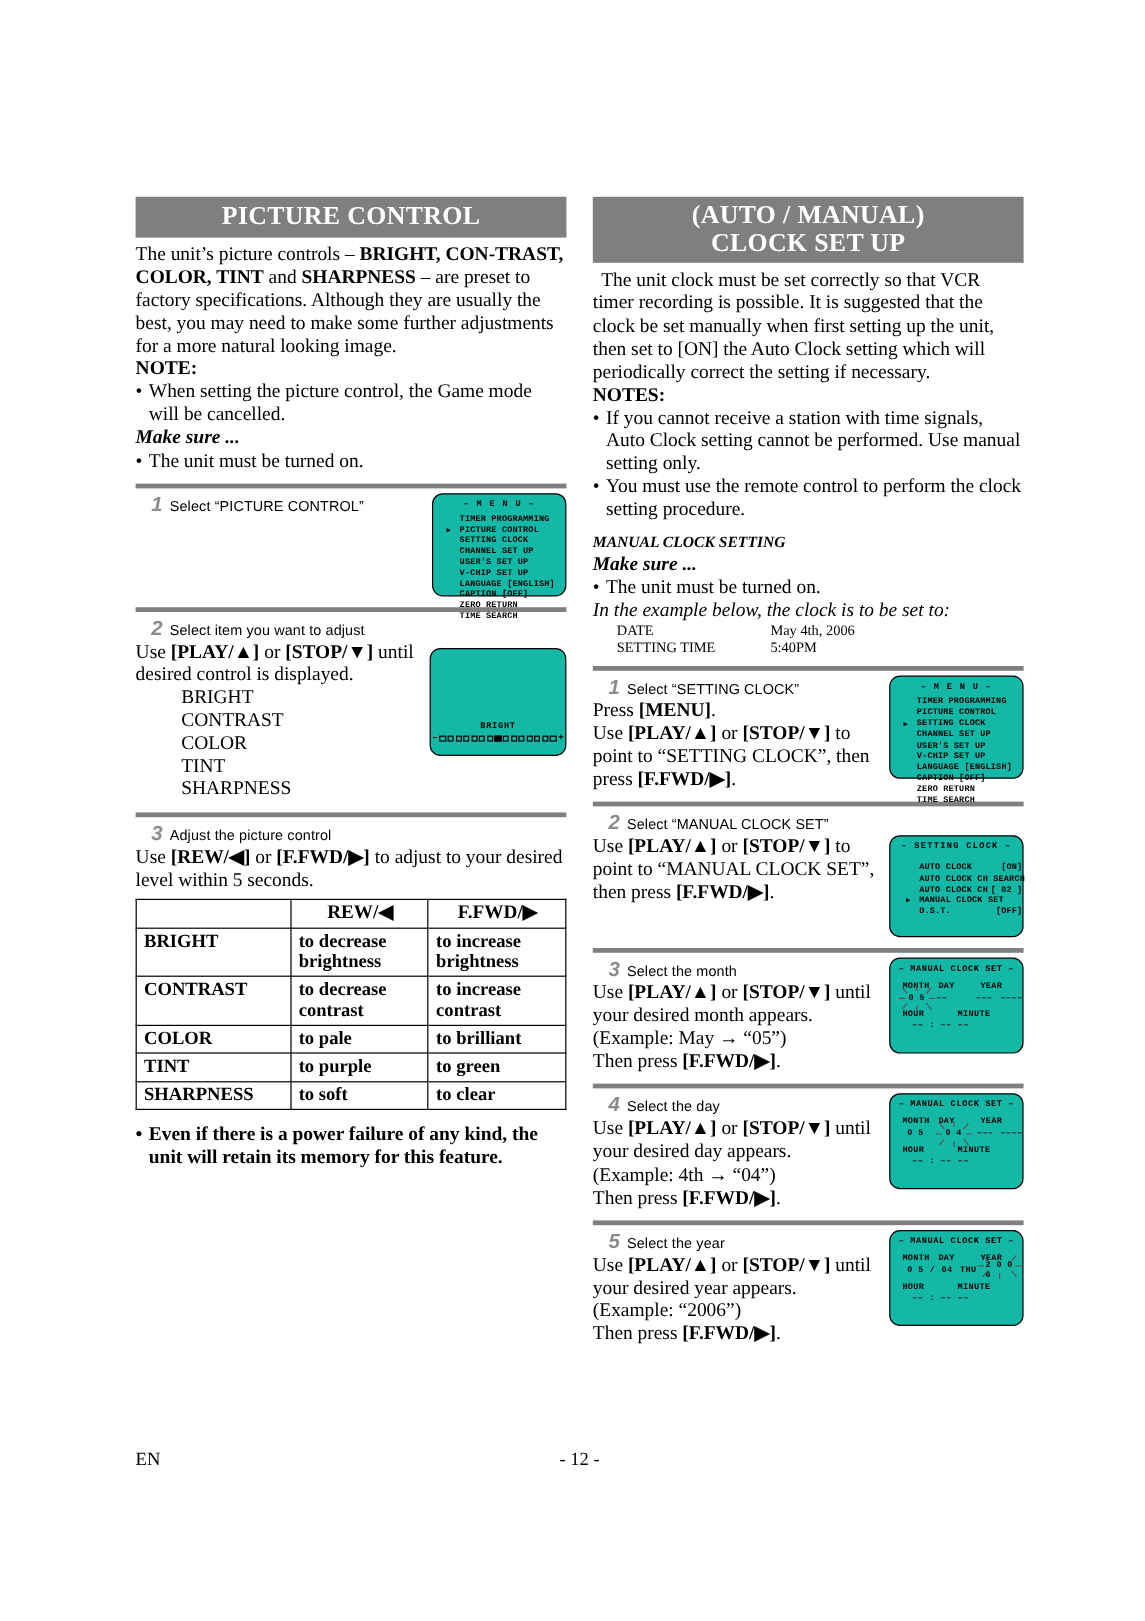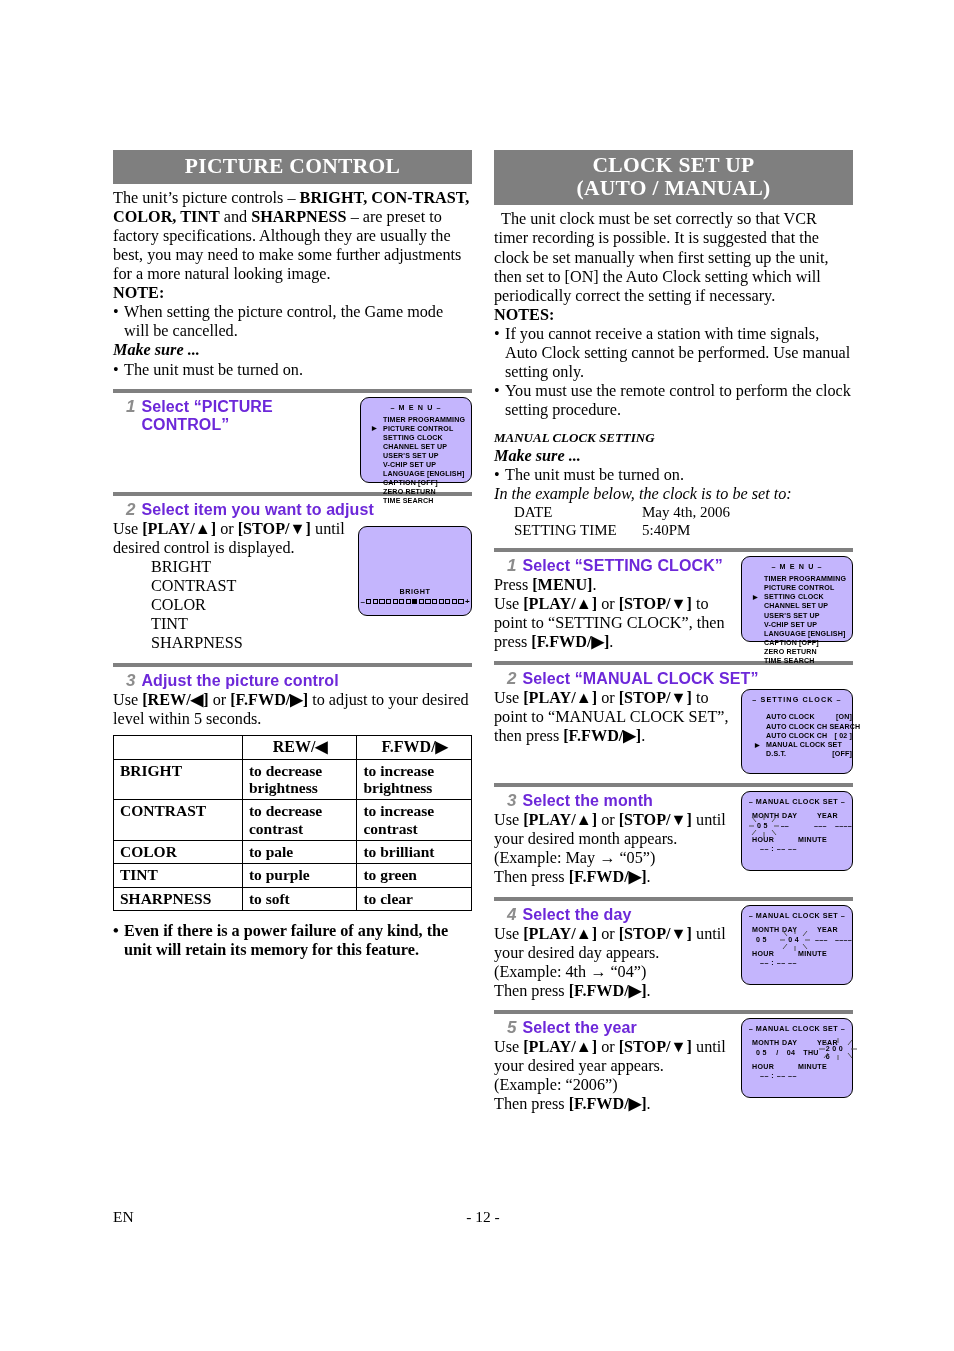--- a/index.html
+++ b/index.html
@@ -5,21 +5,21 @@
   html,body{margin:0;padding:0;}
   body{
     width:954px;height:1351px;background:#ffffff;
     font-family:"Liberation Serif", serif;
     color:#000;
     position:relative;
     overflow:hidden;
   }
   .page{
     position:absolute;
-    left:113px; top:150px;
+    left:113px; top:164px;
     width:740px; height:1110px;
   }
   .cols{display:flex; gap:22px;}
   .col{width:359px;}
   .col-right{width:359px;}
 
   
   .banner{
     background:#7f7f7f;
     color:#ffffff;
@@ -63,35 +63,35 @@
     display:flex;align-items:baseline;gap:6px;
     margin-left:13px;
   }
   .step-num{
     font-family:"Liberation Sans", sans-serif;
     font-weight:bold;font-style:italic;font-size:17px;
     color:#8c8c8c;
   }
   .step-title{
     font-family:"Liberation Sans", sans-serif;
-    font-weight:bold;font-size:16px;color:#6d28d9;
+    font-weight:normal;font-size:12px;color:#000000;
     letter-spacing:.1px;
   }
   .step-body{font-size:16.2px;line-height:1.175;}
 
   .step-flex{display:flex;gap:6px;align-items:flex-start;}
   .step-flex .txtcol{flex:1;}
 
   
   .osd{
     border:1.4px solid #000;
     border-radius:9px;
-    background:#c4b5fd;
+    background:#14b8a6;
     box-sizing:border-box;
-    font-family:Liberation Sans, sans-serif;
+    font-family:Liberation Mono, monospace;
     position:relative;
     flex:0 0 auto;
   }
   .osd-title{
     text-align:center;
     font-size:7.2px;
     letter-spacing:1.1px;
     margin-top:5px;
     font-weight:bold;
   }
@@ -161,21 +161,21 @@
 
   .note-strong{font-weight:bold;font-size:16.2px;line-height:1.175;}
 
   
   .subhead{
     font-style:italic;font-weight:bold;font-size:13px;
     margin-top:10px;margin-bottom:1px;
   }
 
   
-  .exline{display:flex;font-size:15px;line-height:1.18;padding-left:20px;}
+  .exline{display:flex;font-size:12px;line-height:1.18;padding-left:20px;}
   .exline .lbl{width:128px;}
 
   
   .footer{
     position:absolute;left:113px;right:0;top:1208px;width:740px;
     font-size:15.5px;
   }
   .footer .en{position:absolute;left:0;top:0;}
   .footer .pg{position:absolute;left:0;right:0;text-align:center;top:0;}
 </style>
@@ -336,22 +336,22 @@
         <div class="bullet note-strong" style="margin-top:11px;">
           <span class="dot">•</span>
           <span class="txt">Even if there is a power failure of any kind, the unit will retain its memory for this feature.</span>
         </div>
       </div>
     </div>
 
     <div class="col-right">
 
       <div class="banner two-line">
+        <div>(AUTO / MANUAL)</div>
         <div>CLOCK SET UP</div>
-        <div>(AUTO / MANUAL)</div>
       </div>
 
       <div class="body-text">
         <p class="indent-first">The unit clock must be set correctly so that VCR timer recording is possible. It is suggested that the clock be set manually when first setting up the unit, then set to [ON] the Auto Clock setting which will periodically correct the setting if necessary.</p>
         <p class="b">NOTES:</p>
         <div class="bullet">
           <span class="dot">•</span>
           <span class="txt">If you cannot receive a station with time signals, Auto Clock setting cannot be performed. Use manual setting only.</span>
         </div>
         <div class="bullet">

